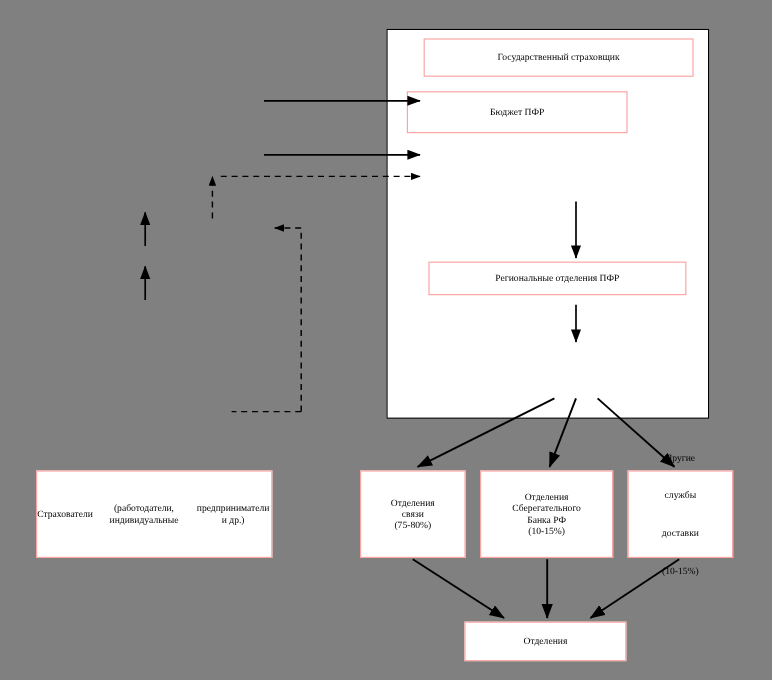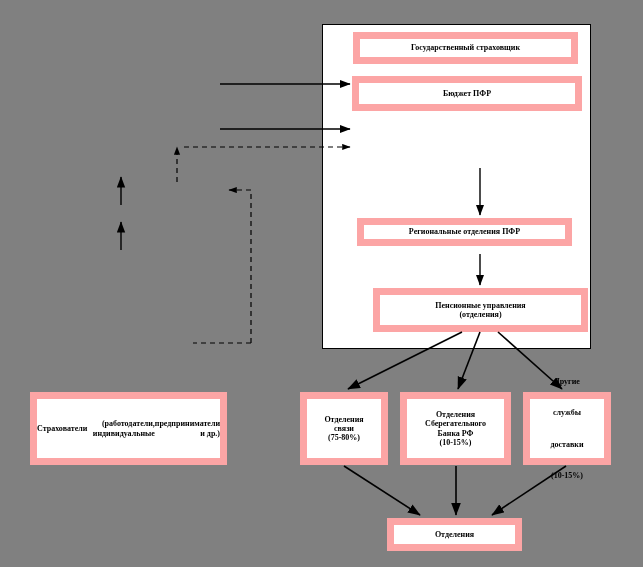--- a/index.html
+++ b/index.html
@@ -11,29 +11,29 @@
     position: relative;
     width: 643px;
     height: 567px;
     background: #808080;
     overflow: hidden;
     font-family: "Liberation Serif", serif;
   }
   .box {
     position: absolute;
     background: #ffffff;
-    border: 7px solid #fca5a5;
+    border: 1px solid #fca5a5;
     box-sizing: border-box;
     display: flex;
     align-items: center;
     justify-content: center;
-    text-align: right;
+    text-align: center;
     color: #000000;
     font-family: "Liberation Serif", serif;
-    font-weight: bold;
+    font-weight: normal;
     line-height: 1.15;
   }
   .panel {
     position: absolute;
     background: #ffffff;
     border: 1px solid #000000;
     box-sizing: border-box;
   }
   svg.overlay {
     position: absolute;
@@ -50,33 +50,29 @@
 <body>
 
 <div id="root">
 
   <div class="panel" style="left:322px; top:24px; width:269px; height:325px;"></div>
 
   <div class="box t-small" style="left:353px; top:32px; width:225px; height:32px;">
     <span class="t-line">Государственный страховщик</span>
   </div>
 
-  <div class="box t-small" style="left:352px; top:76px; width:230px; height:35px;">
+  <div class="box t-small" style="left:339px; top:76px; width:184px; height:35px;">
     <span class="t-line">Бюджет ПФР</span>
   </div>
 
 
   <div class="box t-small" style="left:357px; top:218px; width:215px; height:28px;">
     <span class="t-line">Региональные отделения ПФР</span>
   </div>
 
-  <div class="box t-small" style="left:373px; top:288px; width:215px; height:44px; flex-direction:column;">
-    <span class="t-line">Пенсионные управления</span>
-    <span class="t-line">(отделения)</span>
-  </div>
 
   <div class="box t-small" style="left:30px; top:392px; width:197px; height:73px; ">
     <span class="t-line">Страхователи</span>
     <span class="t-line">(работодатели, индивидуальные</span>
     <span class="t-line">предприниматели и др.)</span>
   </div>
 
   <div class="box t-small" style="left:300px; top:392px; width:88px; height:73px; flex-direction:column;">
     <span class="t-line">Отделения</span>
     <span class="t-line">связи</span>

